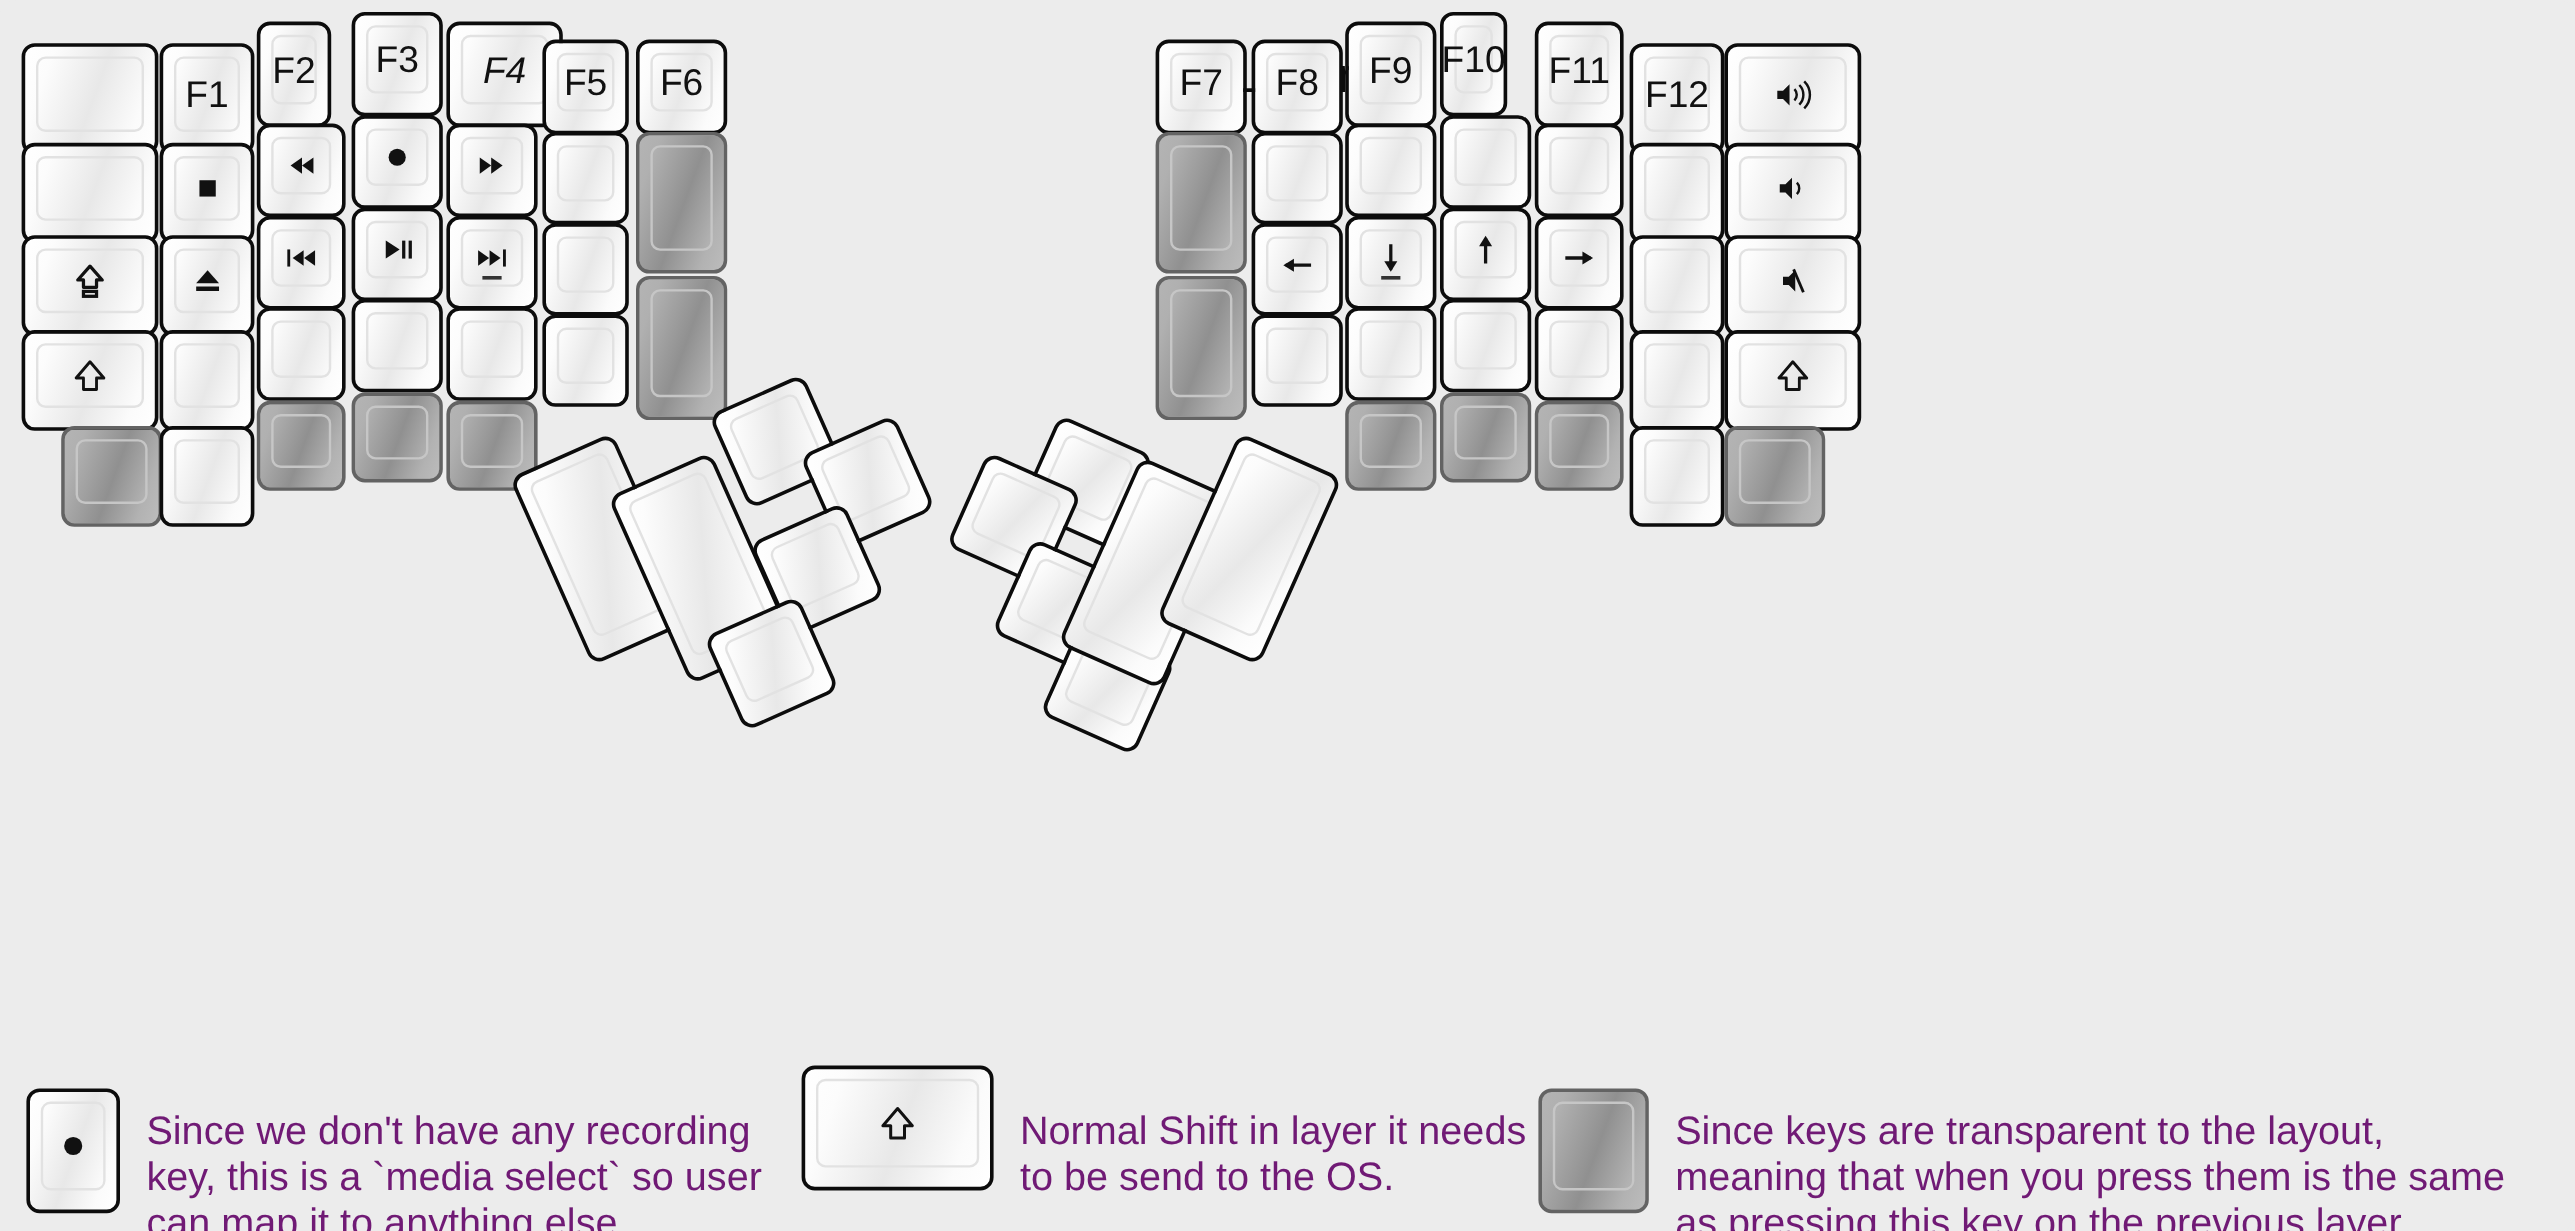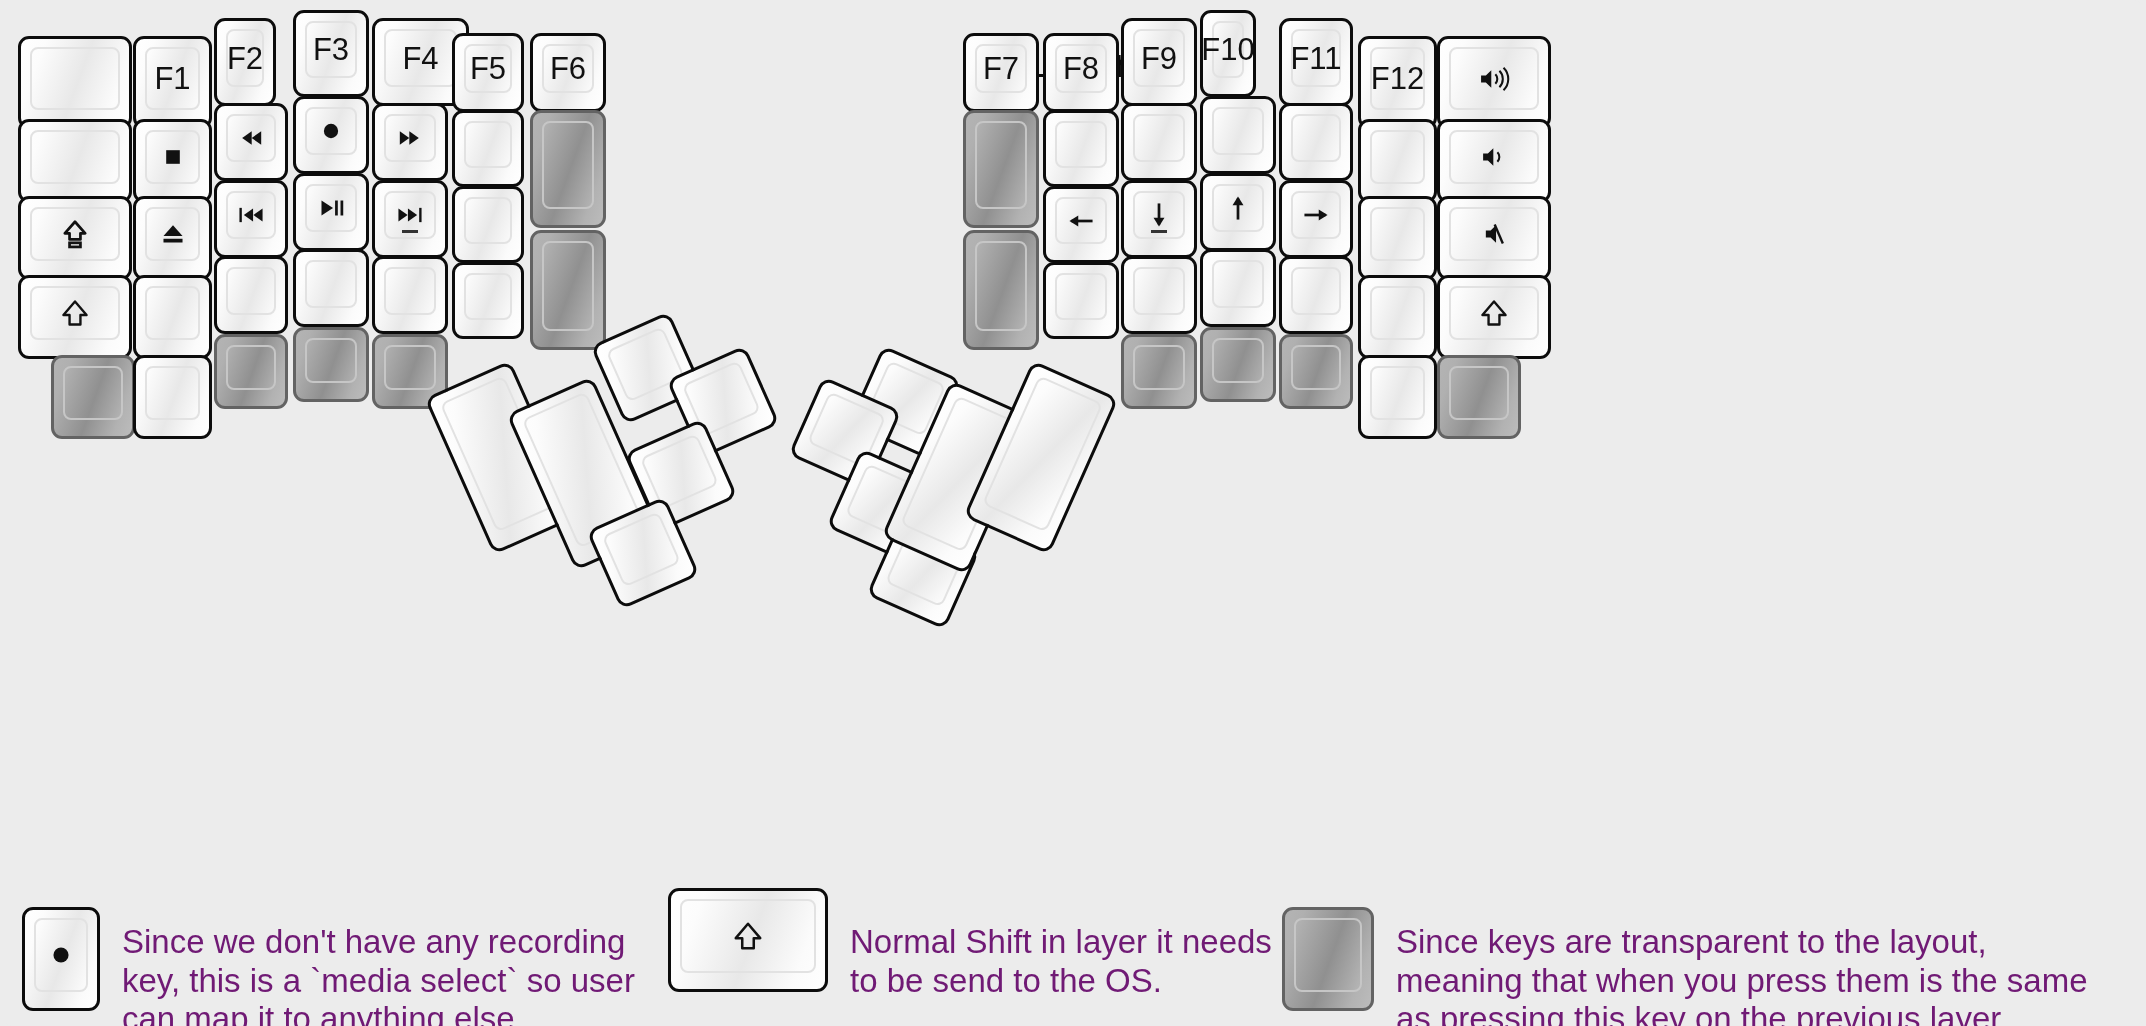--- a/index.html
+++ b/index.html
@@ -121,21 +121,21 @@
         <div class="legend">F1</div>
       </div>
       <div class="key" style="left: 214px; top: 18px; width: 62px; height: 88px;">
         <div class="inner"></div>
         <div class="legend">F2</div>
       </div>
       <div class="key" style="left: 293px; top: 10px; width: 76px; height: 87px;">
         <div class="inner"></div>
         <div class="legend">F3</div>
       </div>
-      <div class="key" style="left: 372px; top: 18px; width: 97px; height: 88px;">
+      <div class="key" style="left: 372px; top: 18px; width: 97px; height: 88px; font-style: italic;">
         <div class="inner"></div>
         <div class="legend">F4</div>
       </div>
       <div class="key" style="left: 452px; top: 33px; width: 72px; height: 79px; padding-left: 12px;">
         <div class="inner"></div>
         <div class="legend">F5</div>
       </div>
       <div class="key" style="left: 530px; top: 33px; width: 76px; height: 79px;">
         <div class="inner"></div>
         <div class="legend">F6</div>

